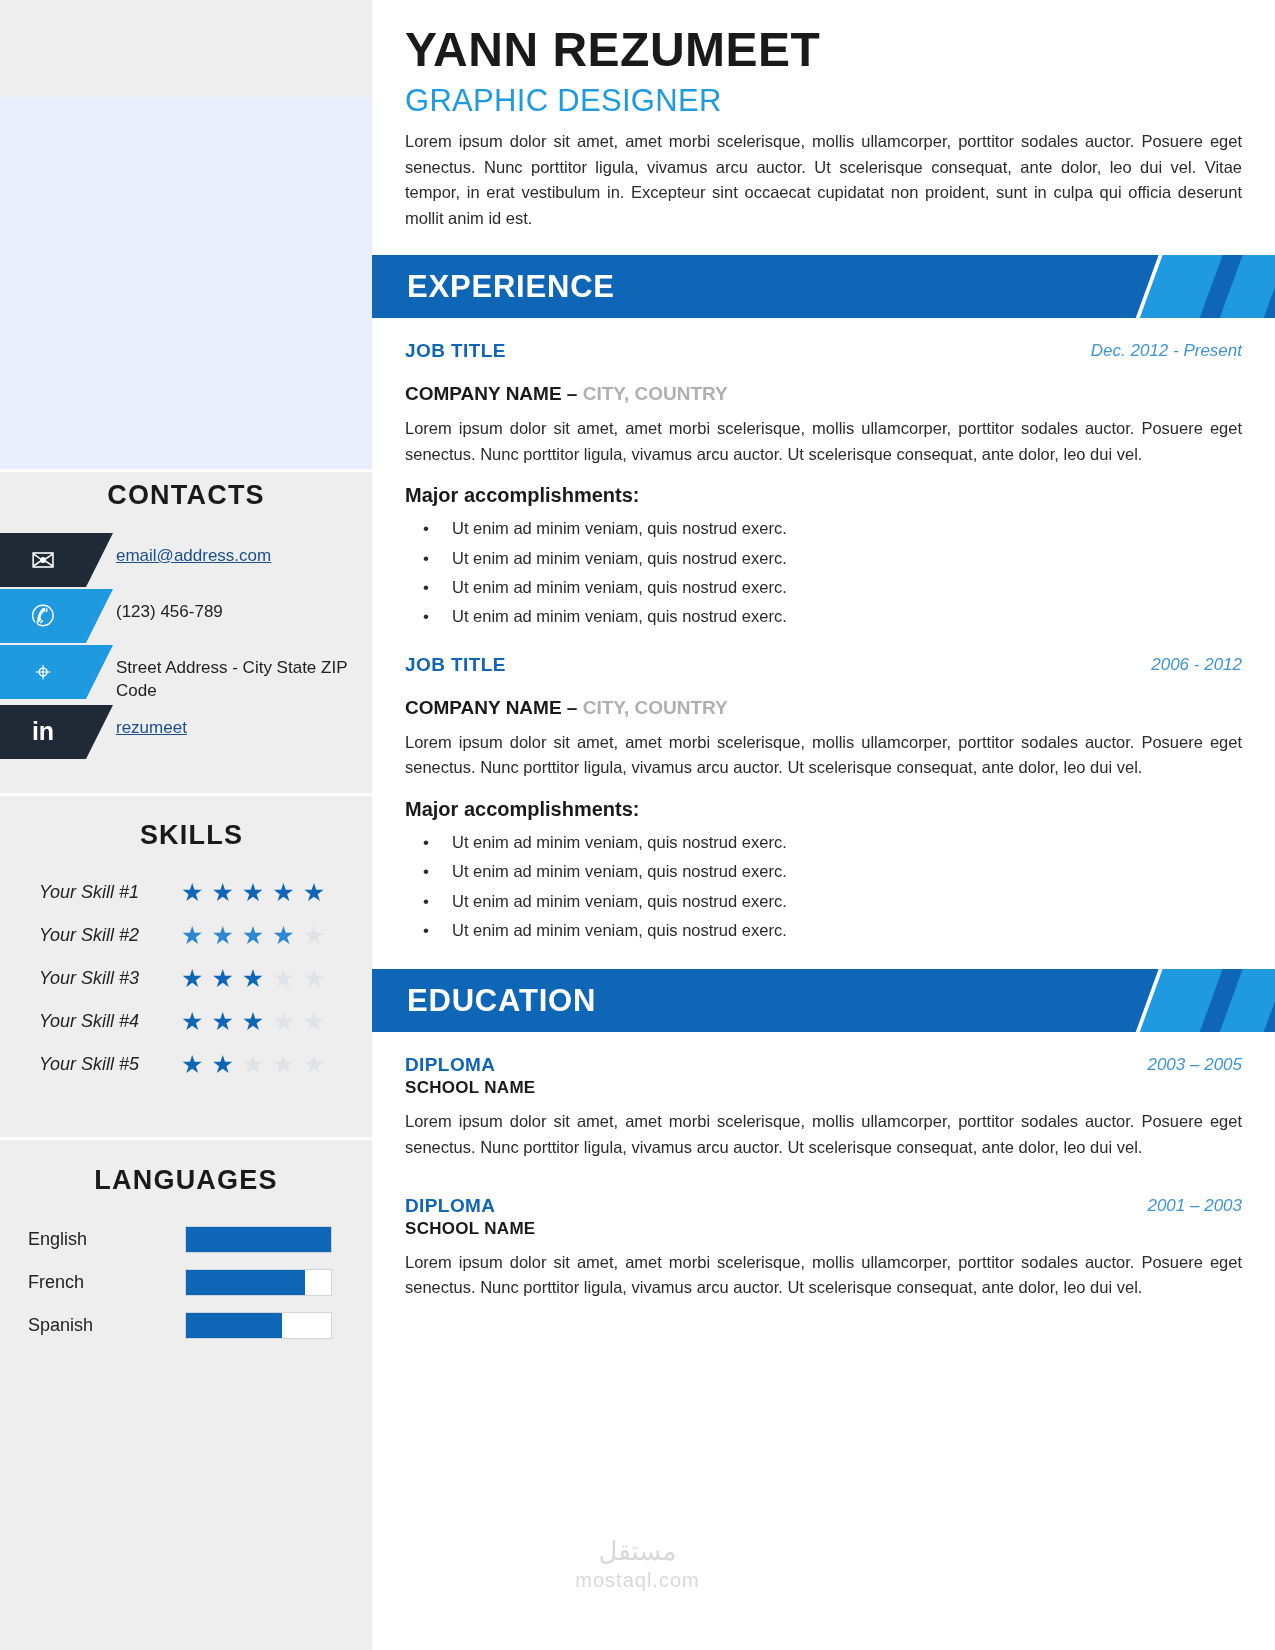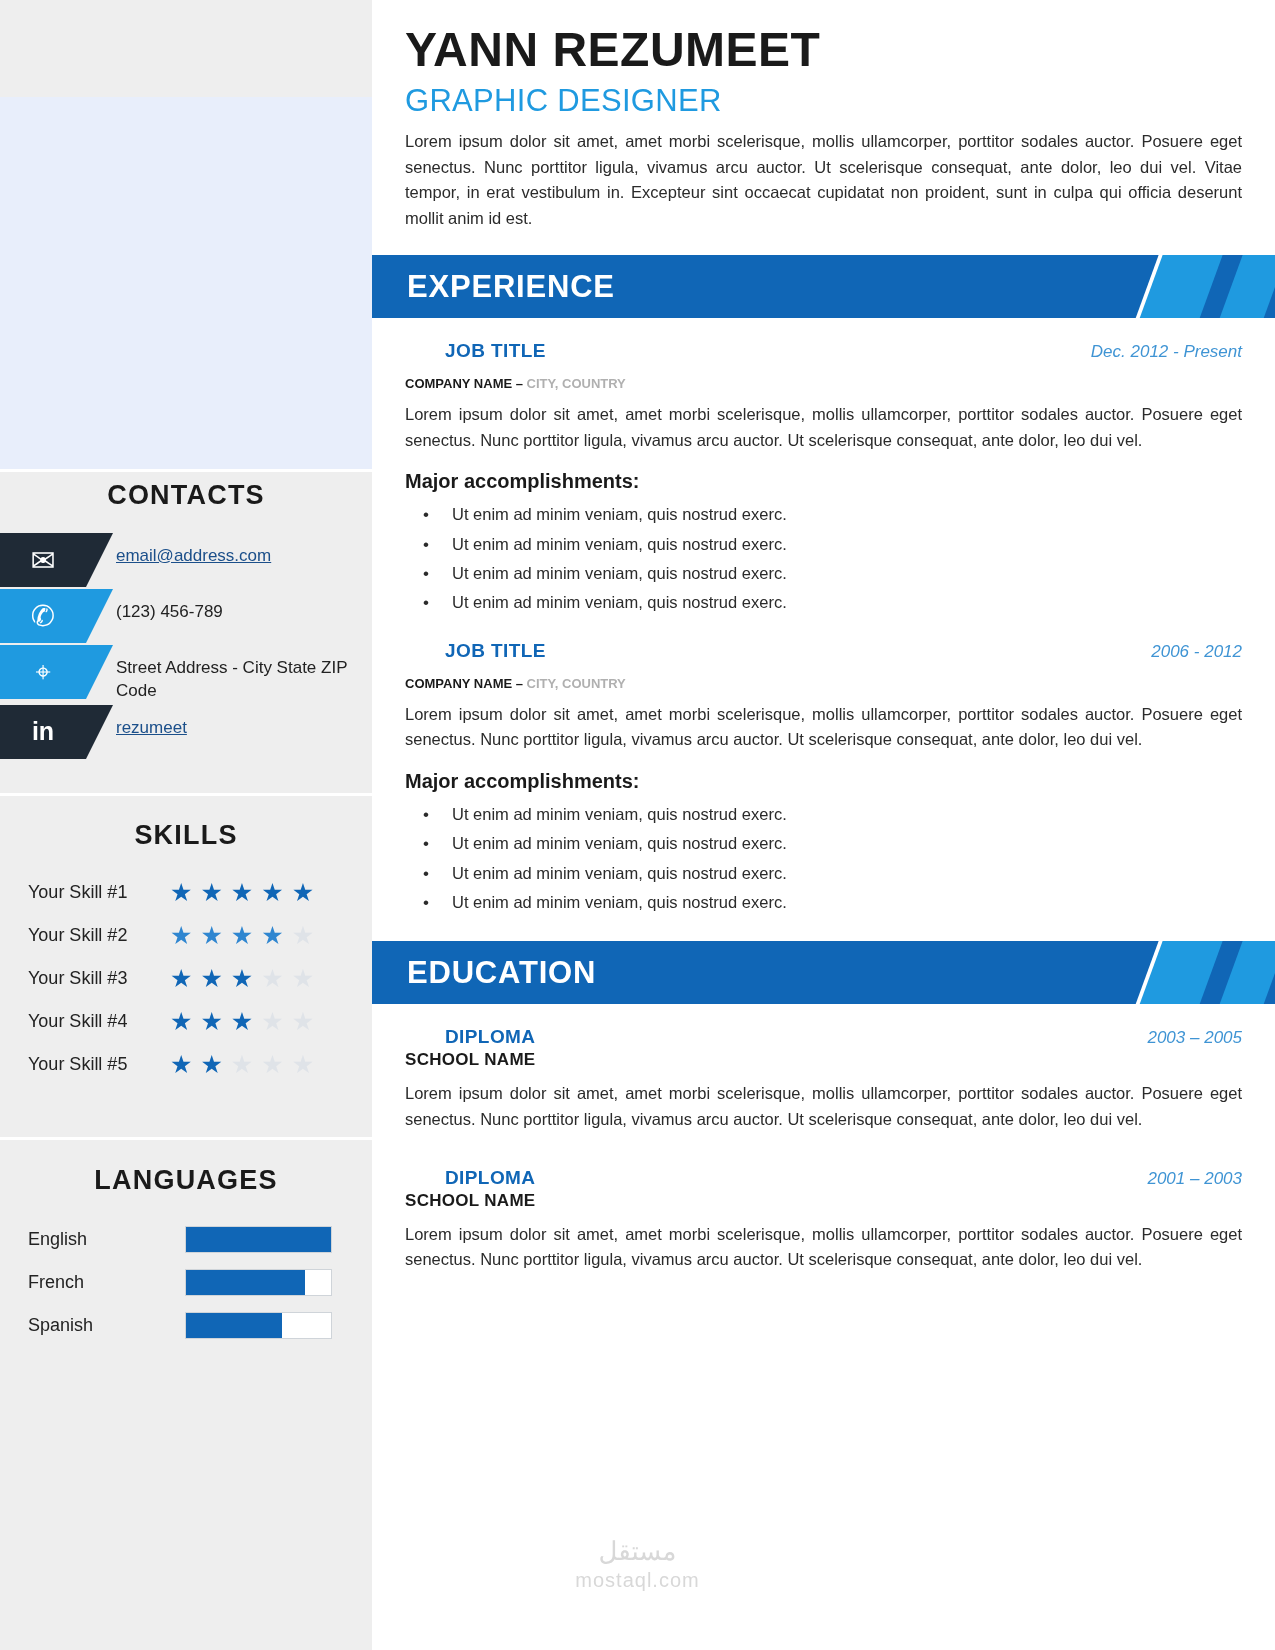--- a/index.html
+++ b/index.html
@@ -93,30 +93,31 @@
     line-height: 1.35;
     padding-top: 12px;
     padding-right: 10px;
   }
   .contact-text.link {
     color: #1b4f8a;
     text-decoration: underline;
   }
 
   
-  .skills-block { position: absolute; left: 0; top: 820px; width: 372px; }
+  .skills-block { position: absolute; left: 0; top: 820px; width: 372px; padding-left: 11px; }
   .skills-list { margin-top: 20px; padding: 0 28px 0 28px; }
   .skill-row {
     display: flex; align-items: center;
     height: 43px;
   }
   .skill-label {
     font-size: 18px; color: #222;
     width: 142px;
     flex: 0 0 142px;
+    font-style: italic;
   }
   .stars { display: flex; gap: 8px; }
   .star { font-size: 25px; line-height: 1; color: #dfe3e8; }
   .star.on { color: #1066b6; }
   .star.on.lt { color: #2f86d0; }
 
   
   .lang-block { position: absolute; left: 0; top: 1165px; width: 372px; }
   .lang-list { margin-top: 22px; padding: 0 40px 0 28px; }
   .lang-row {
@@ -222,37 +223,36 @@
     width: 10px; height: 80px;
     background: #ffffff;
     transform: skewX(-20deg);
   }
 
   .entries { padding: 0 33px; }
   .entry { margin-top: 22px; }
   .entry-head {
     display: flex;
     justify-content: space-between;
-    align-items: flex-end;
-    margin-left: 40px;
+    align-items: center;
   }
   .job-title {
     font-size: 19px;
     font-weight: bold;
     color: #1066b6;
     letter-spacing: 0.4px;
   }
   .entry-date {
     font-size: 17px;
     font-style: italic;
     color: #3f94d4;
   }
   .company-line {
-    margin-top: 14px;
-    font-size: 13px;
+    margin-top: 21px;
+    font-size: 19px;
     font-weight: bold;
     color: #1a1a1a;
   }
   .company-line .loc {
     color: #b0b0b0;
     font-weight: bold;
   }
   .entry-desc {
     margin-top: 11px;
     font-size: 16.5px;

